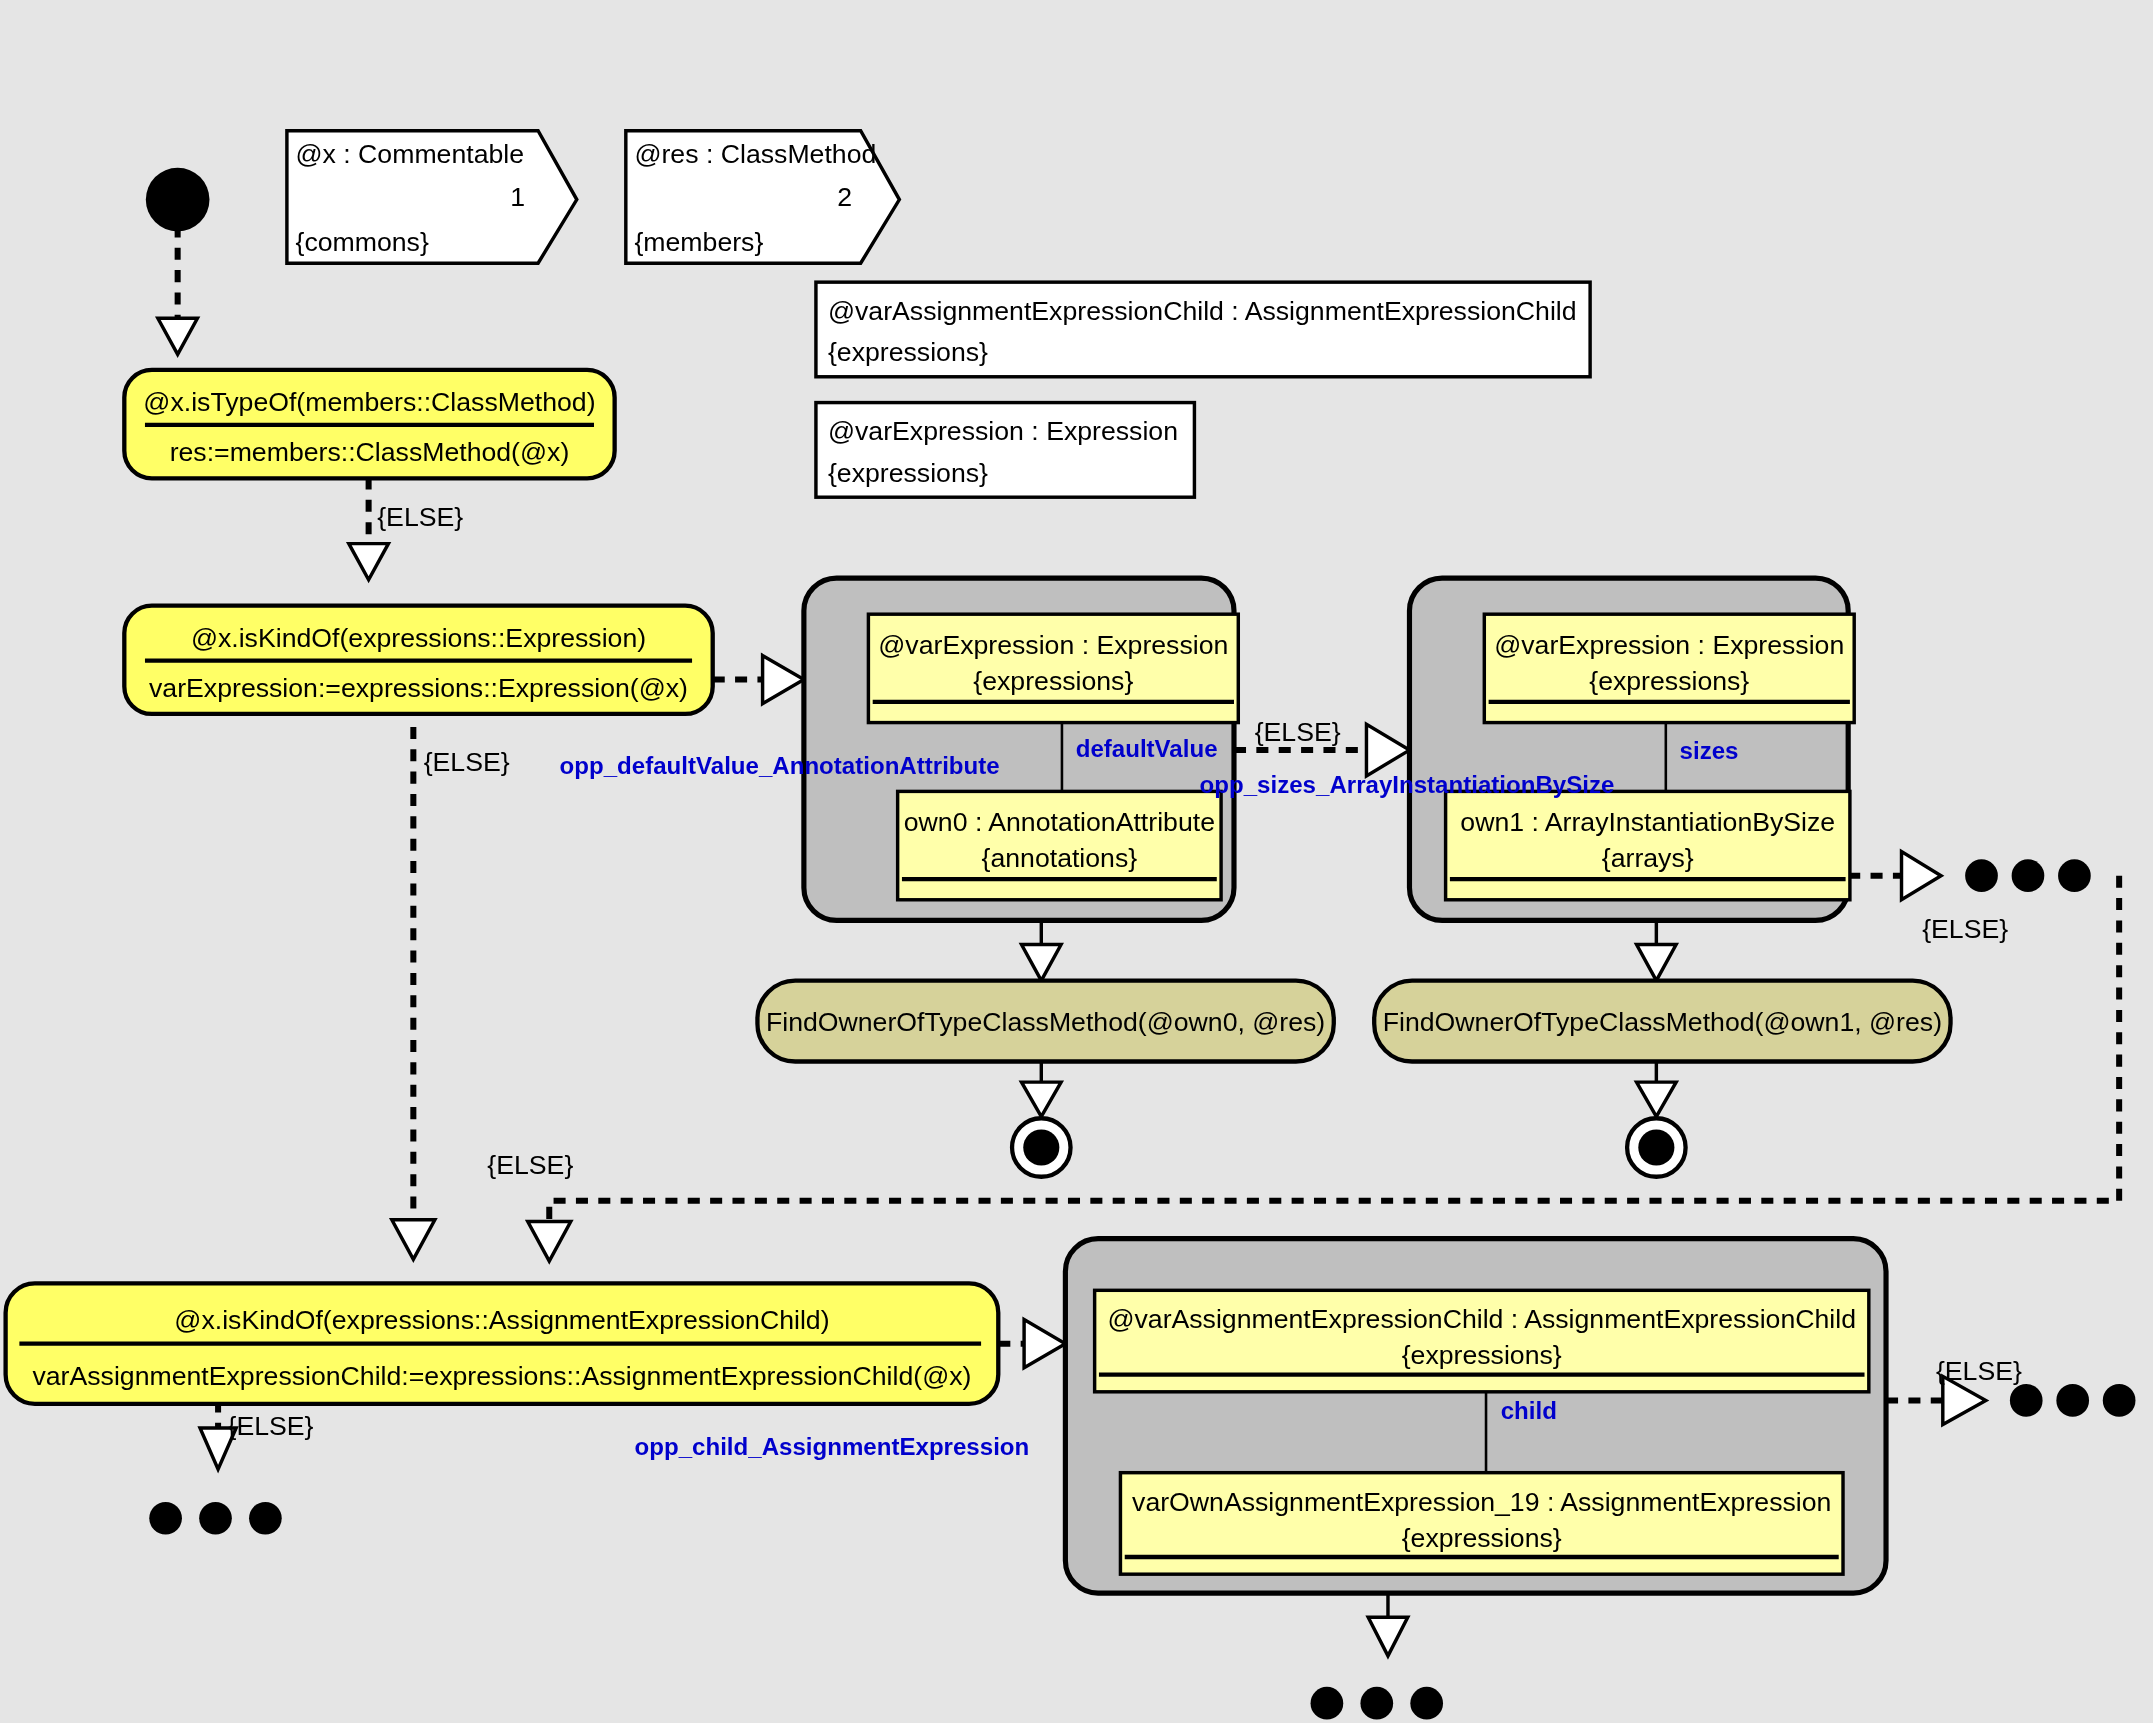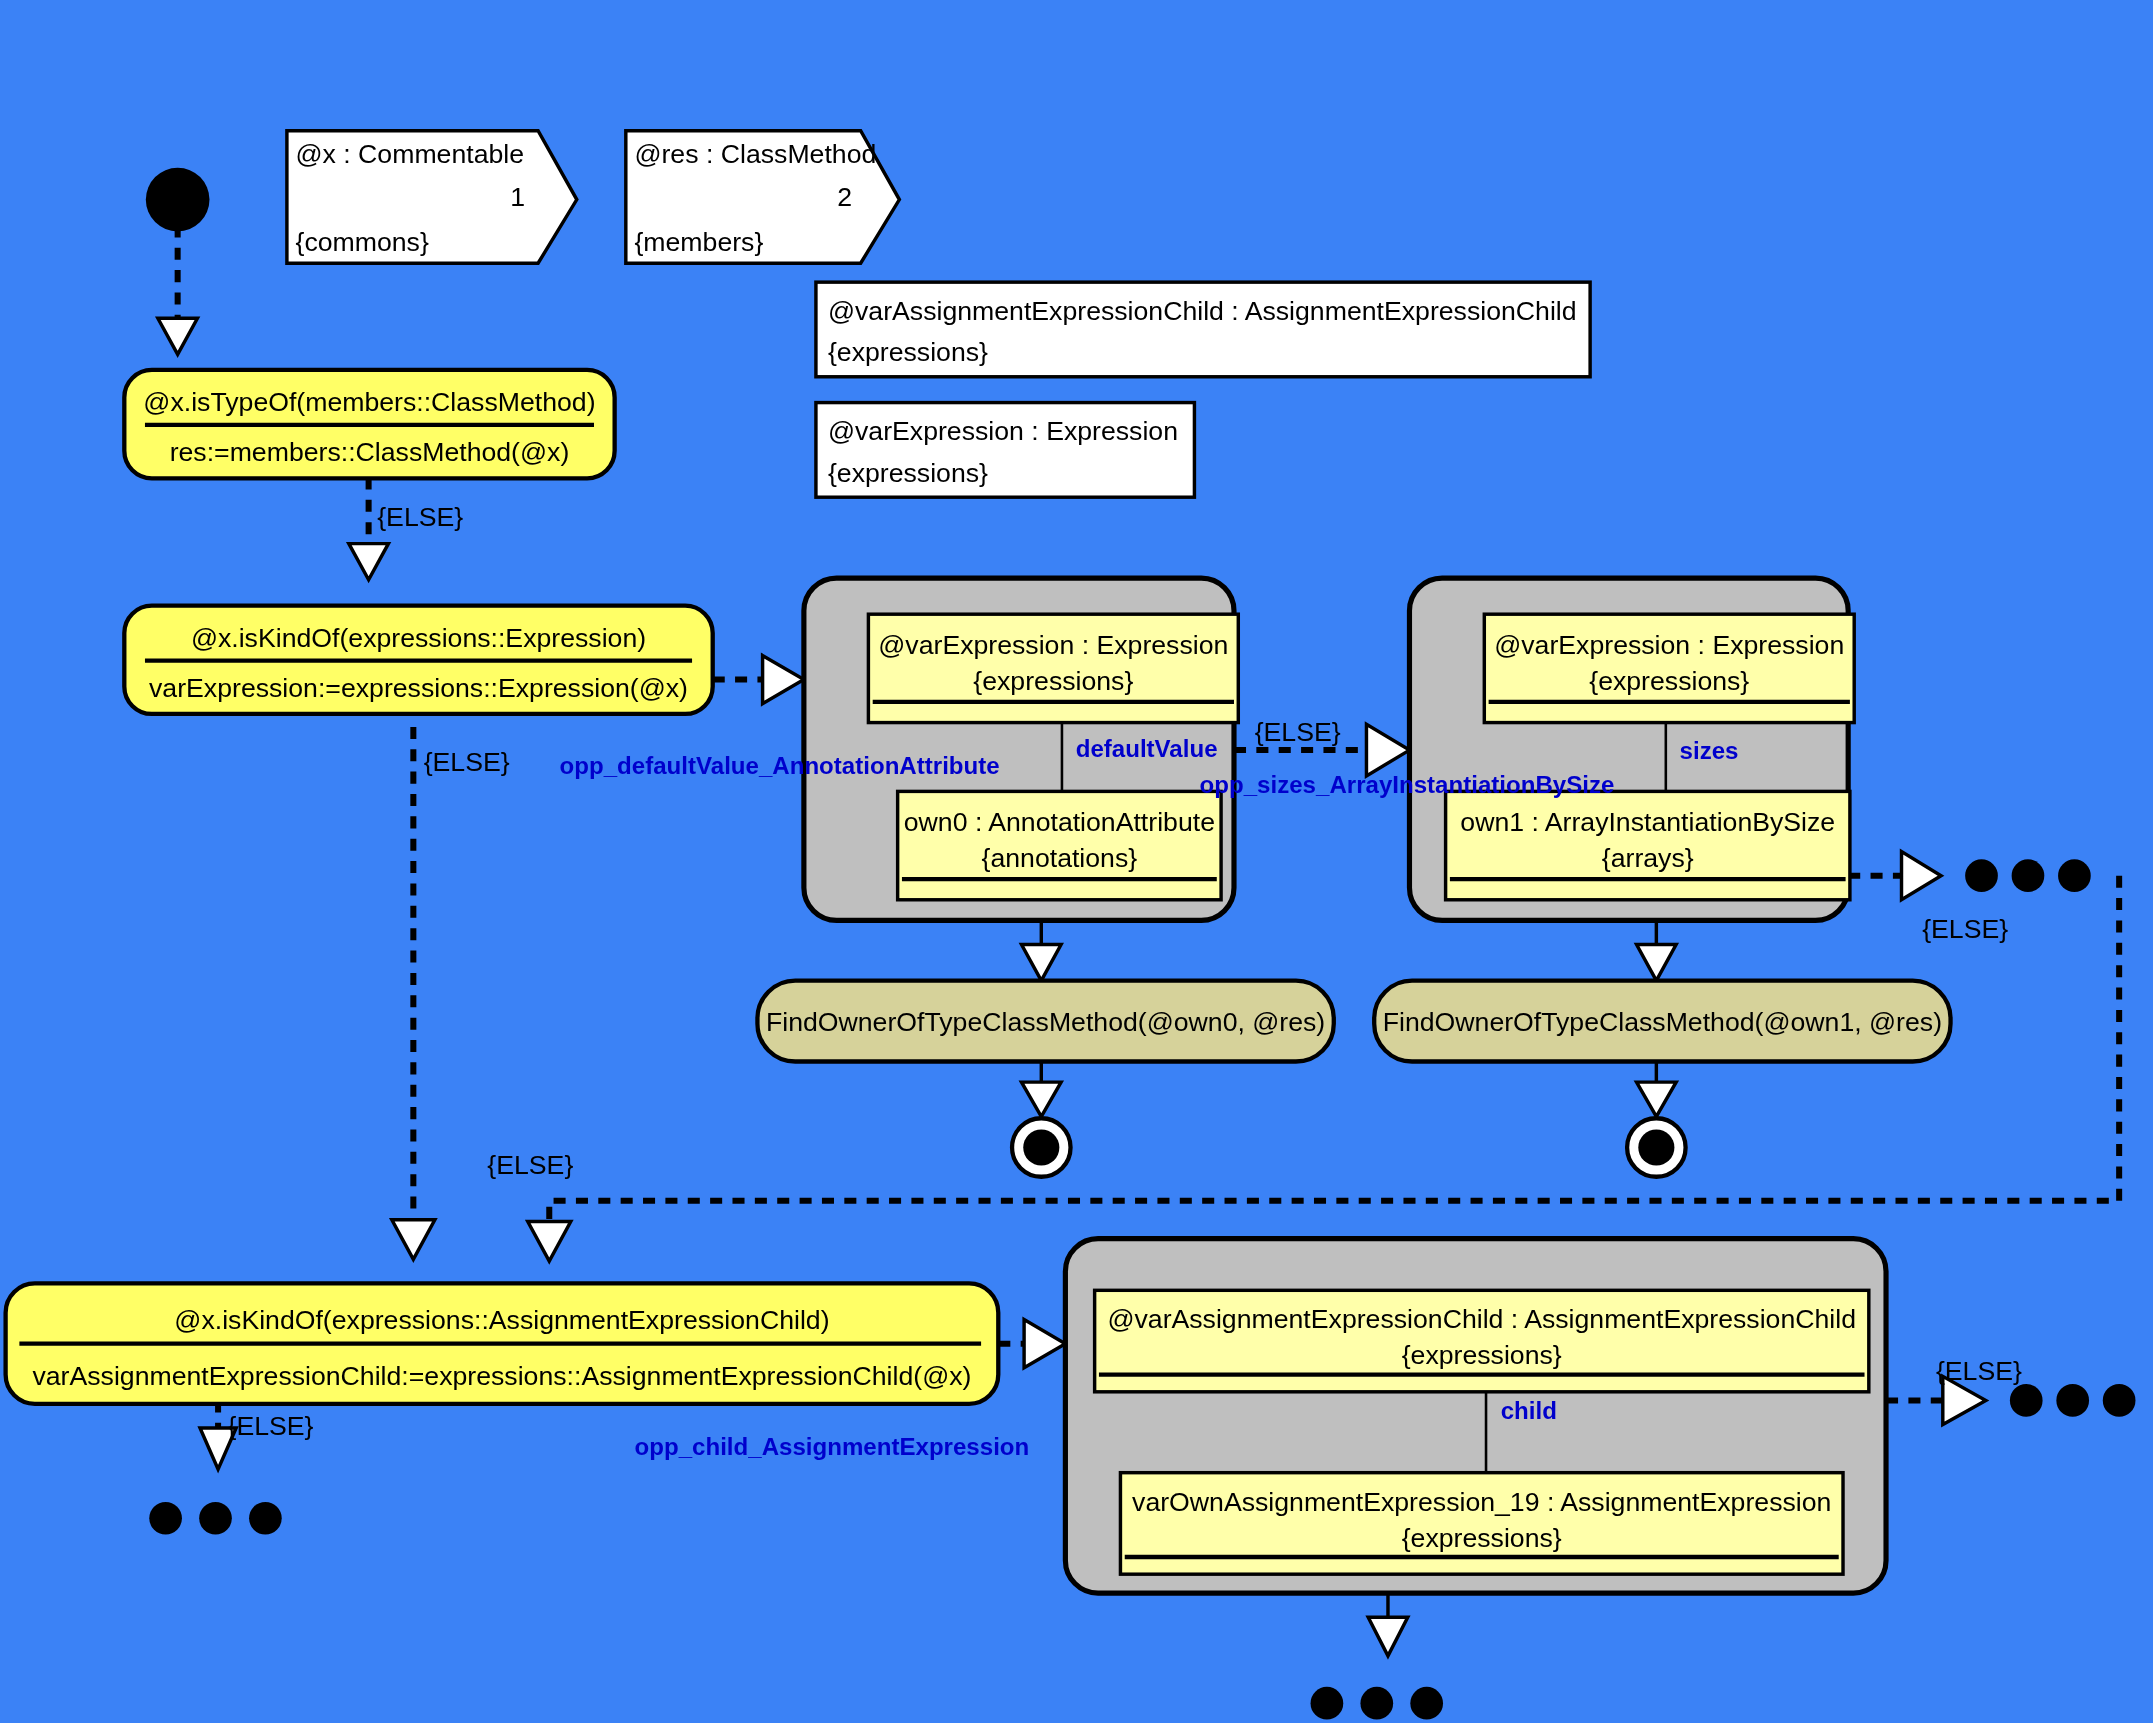--- a/index.html
+++ b/index.html
@@ -7,21 +7,21 @@
     padding: 0;
     background: #ffffff;
   }
   body {
     font-family: "Liberation Sans", sans-serif;
   }
   #diagram-root {
     position: relative;
     width: 2154px;
     height: 1723px;
-    background: #3b82f6;
+    background: #e5e5e5;
     overflow: hidden;
   }
   svg#canvas {
     position: absolute;
     left: 0;
     top: 0;
     width: 2154px;
     height: 1723px;
   }
   .stmt-text {

